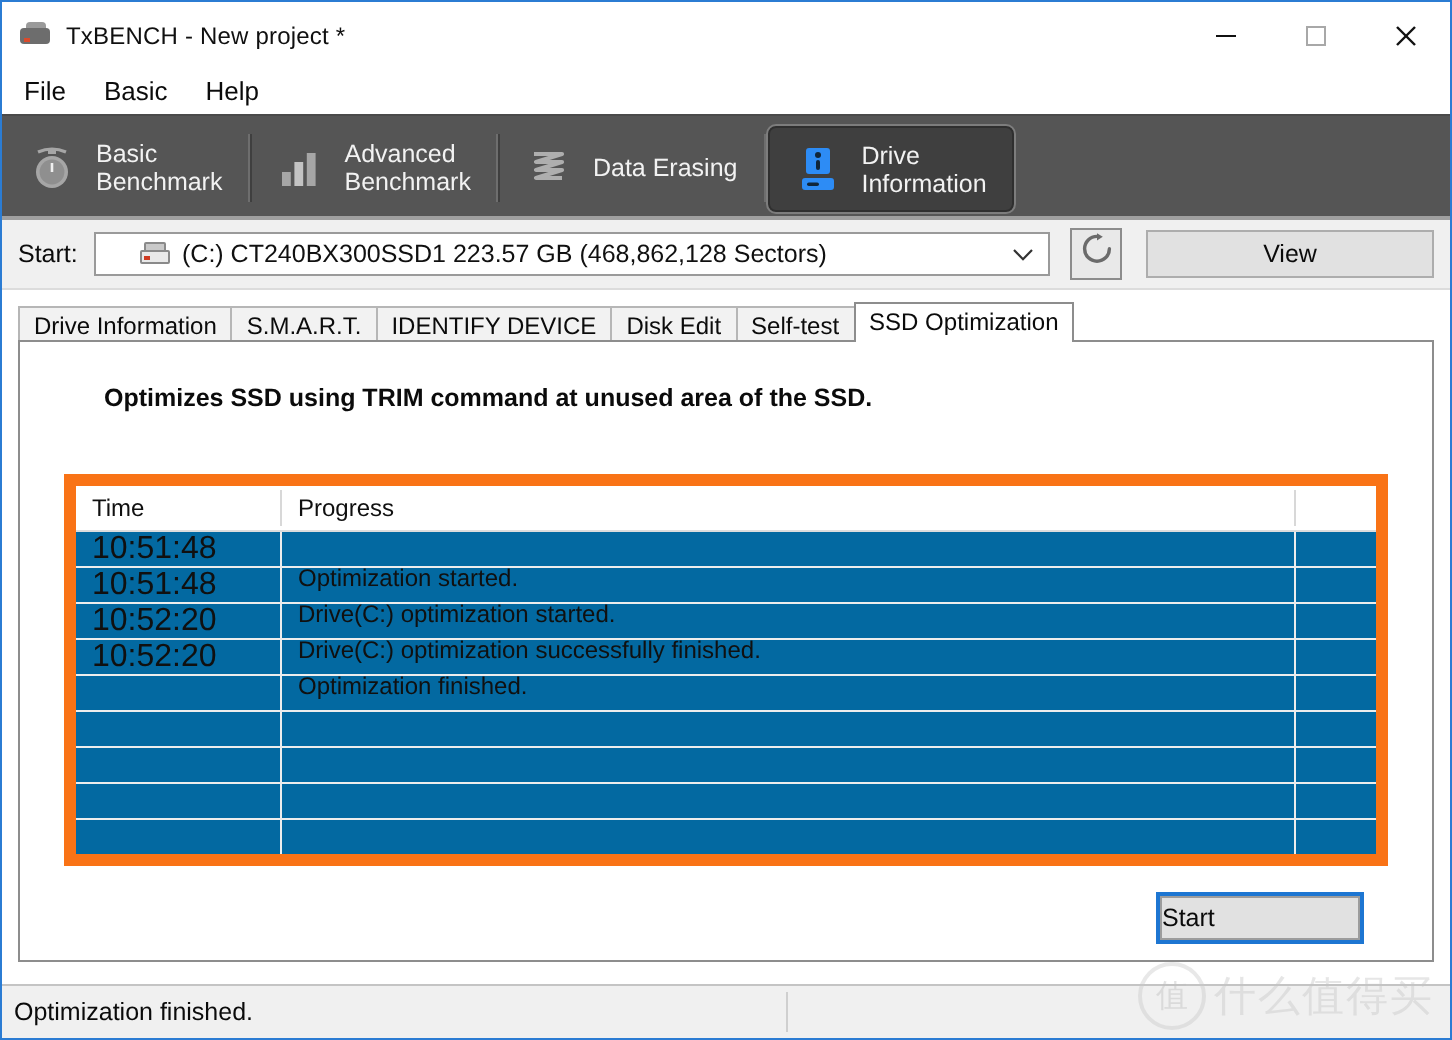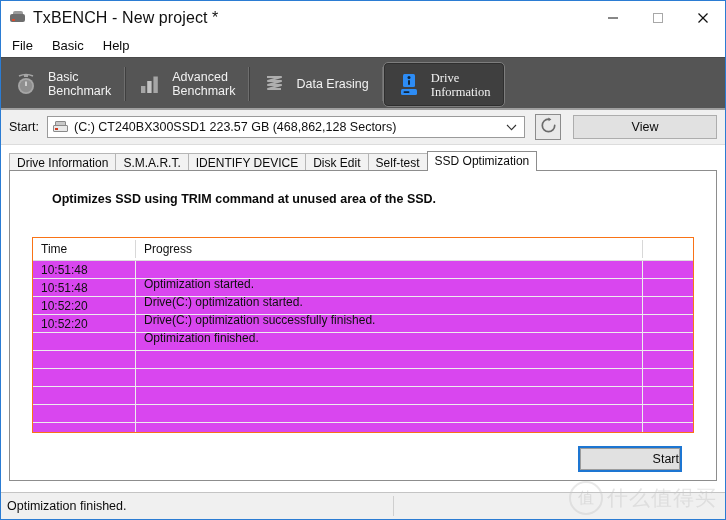--- a/index.html
+++ b/index.html
@@ -18,21 +18,21 @@
   .titlebar{
     position:relative;height:34px;background:#ffffff;
     display:flex;align-items:center;
   }
   .app-icon{
     width:18px;height:14px;margin-left:8px;margin-right:6px;position:relative;flex:0 0 auto;
   }
   .app-icon .body{position:absolute;left:1px;top:3px;width:15px;height:8px;background:#6d6d6d;border-radius:2px;}
   .app-icon .top{position:absolute;left:4px;top:0px;width:10px;height:4px;background:#9a9a9a;border-radius:2px 2px 0 0;}
   .app-icon .led{position:absolute;left:3px;top:8px;width:3px;height:2px;background:#d94a2b;}
-  .title-text{font-size:16px;color:#101010;letter-spacing:.1px;}
+  .title-text{font-size:12px;color:#101010;letter-spacing:.1px;}
   .wincontrols{position:absolute;right:0;top:0;height:34px;display:flex;}
   .wc{width:45px;height:34px;display:flex;align-items:center;justify-content:center;}
   .wc svg{display:block;}
 
   
   .menubar{height:22px;display:flex;align-items:center;padding-left:7px;background:#ffffff;}
   .menu-item{font-size:13px;color:#0b0b0b;padding:2px 9px 3px 4px;margin-right:6px;}
 
   
   .topstrip{
@@ -43,33 +43,33 @@
   .tstrip-bottomline{position:absolute;left:0;right:0;bottom:0;height:2px;background:#9f9f9f;}
   .ttab{
     display:flex;align-items:center;gap:9px;padding:0 14px 0 12px;position:relative;
     color:#f2f2f2;
   }
   .ttab .sep{position:absolute;right:0;top:9px;bottom:9px;width:1px;background:#6e6e6e;}
   .ttab .sep:after{content:"";position:absolute;left:1px;top:0;bottom:0;width:1px;background:#3f3f3f;}
   .ttab-label{font-size:12.5px;line-height:14px;white-space:pre-line;}
   .ttab.active{
     background:#3f3f3f;border:1px solid #7d7d7d;border-radius:5px;
-    margin:4px 0 3px 0;box-shadow:0 0 0 1px #2f2f2f inset;font-family:Liberation Serif, serif;
+    margin:4px 0 3px 0;box-shadow:0 0 0 1px #2f2f2f inset;
   }
   .icon-wrap{width:26px;height:26px;display:flex;align-items:center;justify-content:center;flex:0 0 auto;}
 
   
   .driverow{
     height:34px;background:#f0f0f0;display:flex;align-items:center;
     border-bottom:1px solid #dcdcdc;padding:0 8px;gap:0;
   }
   .drive-label{font-size:12.5px;color:#0b0b0b;width:72px;}
   .combo{
     flex:0 0 auto;width:478px;height:22px;background:#ffffff;border:1px solid #9a9a9a;
-    display:flex;align-items:center;position:relative;box-sizing:border-box;
+    display:flex;align-items:center;position:relative;box-sizing:border-box;padding-left:17px;
   }
   .combo .dicon{width:16px;height:12px;margin:0 5px 0 5px;position:relative;flex:0 0 auto;}
   .combo .dicon .b{position:absolute;left:0;top:4px;width:15px;height:7px;background:#e9e9e9;border:1px solid #8a8a8a;box-sizing:border-box;border-radius:1px;}
   .combo .dicon .t{position:absolute;left:2px;top:0px;width:11px;height:5px;background:#c9c9c9;border:1px solid #8a8a8a;box-sizing:border-box;border-radius:1px 1px 0 0;}
   .combo .dicon .r{position:absolute;left:2px;top:7px;width:3px;height:2px;background:#cf3a21;}
   .combo-text{font-size:12.5px;color:#101010;white-space:nowrap;overflow:hidden;}
   .combo-arrow{position:absolute;right:7px;top:0;bottom:0;display:flex;align-items:center;}
   .refresh-btn{
     width:26px;height:26px;margin-left:10px;background:#e9e9e9;border:1px solid #8c8c8c;
     display:flex;align-items:center;justify-content:center;box-sizing:border-box;flex:0 0 auto;
@@ -94,36 +94,36 @@
   }
 
   
   .panel{
     margin:0 8px;height:311px;border:1px solid #8d8d8d;border-top:1px solid #8d8d8d;
     background:#ffffff;box-sizing:border-box;position:relative;margin-top:-1px;
   }
   .desc{position:absolute;left:42px;top:20px;font-size:12.5px;font-weight:bold;color:#0b0b0b;line-height:16px;}
   .grid{
     position:absolute;left:22px;top:66px;width:662px;height:196px;
-    border:1px solid #f97316;box-sizing:border-box;background:#d946ef;overflow:hidden;
+    border:6px solid #f97316;box-sizing:border-box;background:#0369a1;overflow:hidden;
   }
   .ghead{
     height:22px;display:flex;align-items:center;position:relative;
     border-bottom:1px solid #dddddd;background:#ffffff;
   }
   .ghead .hcell{font-size:12px;color:#101010;padding-left:8px;box-sizing:border-box;}
   .vline{position:absolute;top:2px;width:1px;background:#d8d8d8;}
   .grow{height:18px;display:flex;align-items:center;border-bottom:1px solid #ededed;position:relative;box-sizing:border-box;}
-  .grow .c1{width:103px;font-size:12px;color:#101010;padding-left:8px;box-sizing:border-box;flex:0 0 auto;}
+  .grow .c1{width:103px;font-size:16px;color:#101010;padding-left:8px;box-sizing:border-box;flex:0 0 auto;}
   .grow .c2{flex:1;font-size:12px;color:#101010;padding-left:8px;box-sizing:border-box;margin-top:28px;}
   .rowline{position:absolute;top:0;bottom:0;width:1px;background:#ededed;}
   .start-btn{
     position:absolute;left:570px;top:277px;width:100px;height:22px;background:#e1e1e1;
     border:1px solid #9c9c9c;outline:2px solid #1d76d2;font-size:12.5px;color:#0b0b0b;
-    display:flex;align-items:center;justify-content:flex-end;box-sizing:border-box;
+    display:flex;align-items:center;justify-content:flex-start;box-sizing:border-box;
   }
 
   
   .statusbar{
     position:absolute;left:0;right:0;bottom:0;height:26px;background:#f0f0f0;
     border-top:1px solid #c4c4c4;display:flex;align-items:center;
   }
   .status-text{font-size:12.5px;color:#0b0b0b;padding-left:6px;}
   .status-sep{position:absolute;left:392px;top:3px;bottom:3px;width:1px;background:#cfcfcf;}
 

